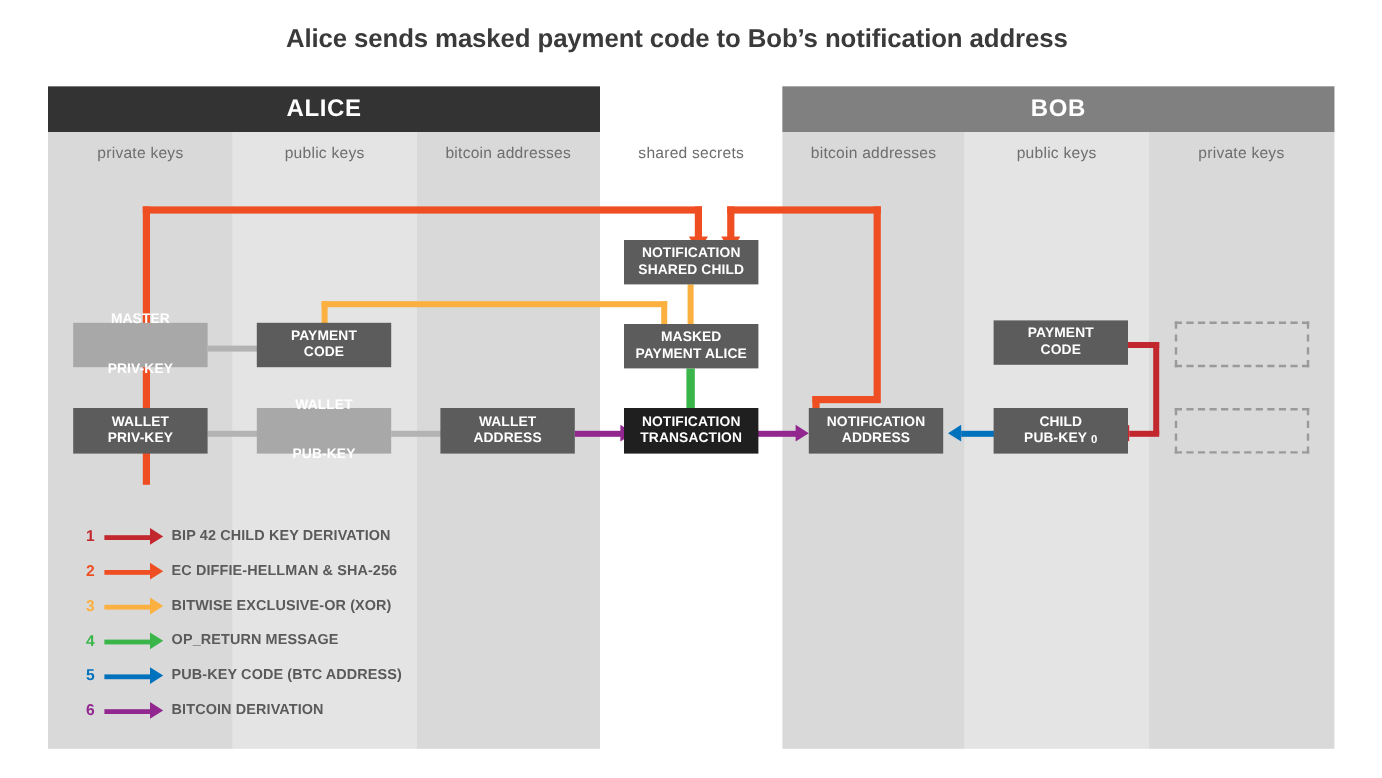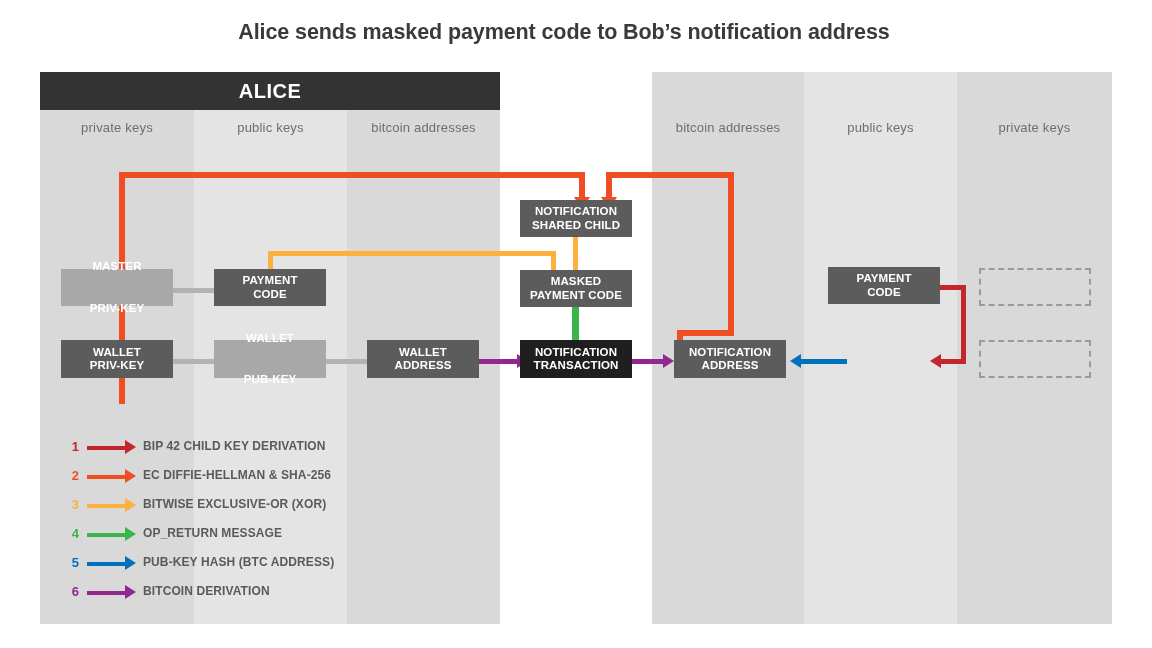--- a/index.html
+++ b/index.html
@@ -87,29 +87,35 @@
     <div class="col col-shade-b" style="left:154px; width:153px;"></div>
     <div class="col col-shade-a" style="left:307px; width:153px;"></div>
     <div class="col col-shade-white" style="left:460px; width:152px;"></div>
     <div class="col col-shade-a" style="left:612px; width:152px;"></div>
     <div class="col col-shade-b" style="left:764px; width:153px;"></div>
     <div class="col col-shade-a" style="left:917px; width:155px;"></div>
 
     <div class="banner banner-alice" style="left:0px; width:460px;">
       <span>ALICE</span>
     </div>
+    <div class="banner banner-bob" style="left:612px; width:460px;">
+      <span>BOB</span>
+    </div>
 
     <div class="caption" style="left:0px;   width:154px;">
         <span>private keys</span>
       </div>
     <div class="caption" style="left:154px; width:153px;">
         <span>public keys</span>
       </div>
     <div class="caption" style="left:307px; width:153px;">
         <span>bitcoin addresses</span>
+      </div>
+    <div class="caption" style="left:460px; width:152px;">
+        <span>shared secrets</span>
       </div>
     <div class="caption" style="left:612px; width:152px;">
         <span>bitcoin addresses</span>
       </div>
     <div class="caption" style="left:764px; width:153px;">
         <span>public keys</span>
       </div>
     <div class="caption" style="left:917px; width:155px;">
         <span>private keys</span>
       </div>
@@ -164,21 +170,21 @@
       <span class="l2">CODE</span>
     </div>
 
     <div class="node node-dark" style="left:480px; top:128px; width:112px; height:37px;">
       <span class="l1">NOTIFICATION</span>
       <span class="l2">SHARED CHILD</span>
     </div>
 
     <div class="node node-dark" style="left:480px; top:198px; width:112px; height:37px;">
       <span class="l1">MASKED</span>
-      <span class="l2">PAYMENT CODE</span>
+      <span class="l2">PAYMENT ALICE</span>
     </div>
 
     <div class="node node-dark" style="left:788px; top:195px; width:112px; height:37px;">
       <span class="l1">PAYMENT</span>
       <span class="l2">CODE</span>
     </div>
 
     <div class="node node-dark" style="left:21px; top:268px; width:112px; height:38px;">
       <span class="l1">WALLET</span>
       <span class="l2">PRIV-KEY</span>
@@ -197,20 +203,24 @@
     <div class="node node-black" style="left:480px; top:268px; width:112px; height:38px;">
       <span class="l1">NOTIFICATION</span>
       <span class="l2">TRANSACTION</span>
     </div>
 
     <div class="node node-dark" style="left:634px; top:268px; width:112px; height:38px;">
       <span class="l1">NOTIFICATION</span>
       <span class="l2">ADDRESS</span>
     </div>
 
+    <div class="node node-dark" style="left:788px; top:268px; width:112px; height:38px;">
+      <span class="l1">CHILD</span>
+      <span class="l2"><span>PUB-KEY</span>&nbsp;<span class="sub">0</span></span>
+    </div>
 
     <div class="node node-ghost" style="left:939px; top:196px; width:112px; height:38px;"></div>
     <div class="node node-ghost" style="left:939px; top:268px; width:112px; height:38px;"></div>
 
     <div id="legend">
 
       <div class="lrow">
         <span class="lnum" style="color:#c1272d;">1</span>
         <span class="lline" style="background:#c1272d;"></span>
         <span class="lhead" style="border-left:11px solid #c1272d;"></span>
@@ -235,21 +245,21 @@
         <span class="lnum" style="color:#39b54a;">4</span>
         <span class="lline" style="background:#39b54a;"></span>
         <span class="lhead" style="border-left:11px solid #39b54a;"></span>
         <span class="ltext">OP_RETURN MESSAGE</span>
       </div>
 
       <div class="lrow">
         <span class="lnum" style="color:#0071bc;">5</span>
         <span class="lline" style="background:#0071bc;"></span>
         <span class="lhead" style="border-left:11px solid #0071bc;"></span>
-        <span class="ltext">PUB-KEY HASH (BTC ADDRESS)</span>
+        <span class="ltext">PUB-KEY CODE (BTC ADDRESS)</span>
       </div>
 
       <div class="lrow">
         <span class="lnum" style="color:#92278f;">6</span>
         <span class="lline" style="background:#92278f;"></span>
         <span class="lhead" style="border-left:11px solid #92278f;"></span>
         <span class="ltext">BITCOIN DERIVATION</span>
       </div>
 
     </div>

